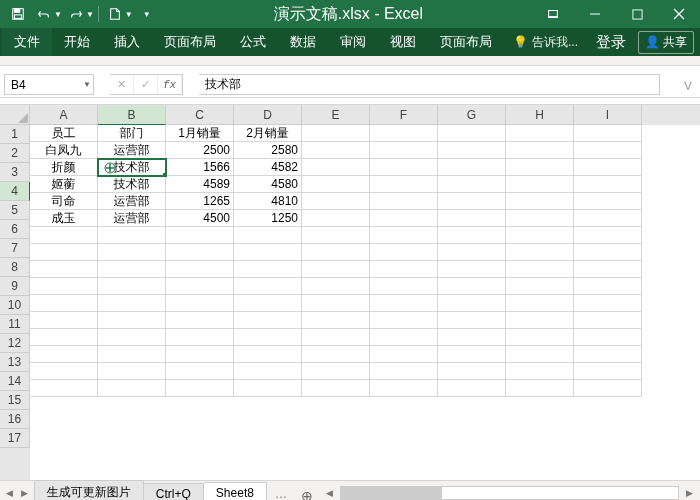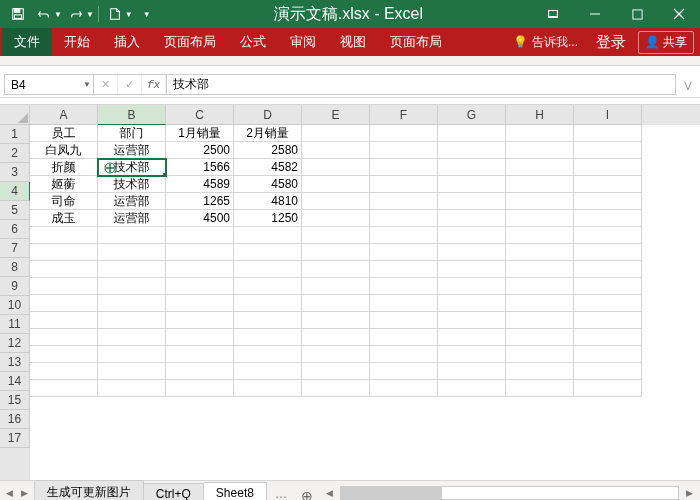--- a/index.html
+++ b/index.html
@@ -7,31 +7,31 @@
 
 .titlebar { background: #217346; height: 28px; display: flex; align-items: center; color: #fff; }
 .qat { display: flex; align-items: center; gap: 2px; padding: 0 6px; }
 .qat-btn { width: 24px; height: 24px; display: flex; align-items: center; justify-content: center; cursor: pointer; }
 .qat-sep { width: 1px; height: 16px; background: rgba(255,255,255,0.3); margin: 0 2px; }
 .qat-menu { font-size: 8px; margin-left: -4px; }
 .title-center { flex: 1; text-align: center; font-size: 16px; }
 .win-controls { display: flex; }
 .win-btn { width: 42px; height: 28px; display: flex; align-items: center; justify-content: center; cursor: pointer; }
 
-.ribbon-tabs { background: #b91c1c; height: 28px; display: flex; align-items: stretch; color: #fff; padding: 0 2px; }
+.ribbon-tabs { background: #14532d; height: 28px; display: flex; align-items: stretch; color: #fff; padding: 0 2px; }
 .tab { padding: 0 12px; display: flex; align-items: center; cursor: pointer; font-size: 13px; }
 .tab-file { background: #1a5c38; }
 .ribbon-right { margin-left: auto; display: flex; align-items: center; gap: 4px; padding-right: 4px; }
 .tell-me { display: flex; align-items: center; gap: 4px; font-size: 12px; opacity: 0.9; padding: 0 6px;}
 .login { padding: 0 8px; font-size: 15px; }
 .share { display: flex; align-items: center; gap: 3px; border: 1px solid rgba(255,255,255,0.5); padding: 2px 6px; border-radius: 2px; }
 
 .ribbon-body { height: 10px; background: #f3f2f1; border-bottom: 1px solid #d6d6d6; }
 
-.formula-bar { height: 26px; display: flex; align-items: stretch; border-bottom: 1px solid #d6d6d6; background: #fff; margin-top: 6px;}
+.formula-bar { height: 26px; display: flex; align-items: stretch; border-bottom: 1px solid #d6d6d6; background: #fff; margin-top: 6px; gap: 16px;}
 .name-box { width: 90px; border: 1px solid #ccc; margin: 2px 0 2px 4px; display: flex; align-items: center; padding: 0 6px; font-size: 12px; position: relative; }
 .name-box-dd { position: absolute; right: 2px; font-size: 8px; color: #666; }
 .fb-sep-group { display: flex; align-items: center; border: 1px solid #ccc; border-left: none; margin: 2px 0; }
 .fb-btn { width: 24px; display: flex; align-items: center; justify-content: center; color: #b0b0b0; font-size: 11px; border-right: 1px solid #eee; height: 100%; }
 .fx { font-style: italic; font-family: Liberation Mono, monospace; color: #666; }
 .fb-input { flex: 1; border: 1px solid #ccc; border-left: none; margin: 2px 4px 2px 0; padding: 0 6px; display: flex; align-items: center; font-size: 12px; }
 .fb-expand { width: 16px; display:flex; align-items:center; justify-content:center; color:#888; font-size:9px; margin:2px 4px 2px 0; }
 
 .grid-area { position: relative; height: 376px; overflow: hidden; border-top: 1px solid #d6d6d6; margin-top:6px;}
 .corner { position: absolute; left: 0; top: 0; width: 30px; height: 20px; background: #e6e6e6; border-right: 1px solid #ccc; border-bottom: 1px solid #ccc; display:flex; align-items:flex-end; justify-content:flex-end; padding:1px;}
@@ -123,20 +123,21 @@
       </div>
   </div>
 </div>
 
 <div class="ribbon-tabs">
   <div class="tab tab-file">文件</div>
   <div class="tab">开始</div>
   <div class="tab">插入</div>
   <div class="tab">页面布局</div>
   <div class="tab">公式</div>
+  <div class="tab">数据</div>
   <div class="tab">审阅</div>
   <div class="tab">视图</div>
   <div class="tab">页面布局</div>
   <div class="ribbon-right">
     <div class="tell-me">
         <span>💡</span>
         <span>告诉我...</span>
       </div>
     <div class="login">登录</div>
     <div class="share">

